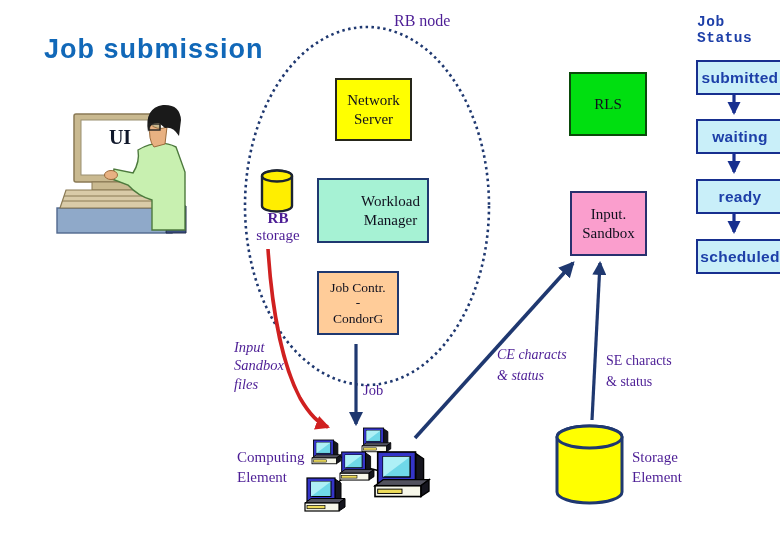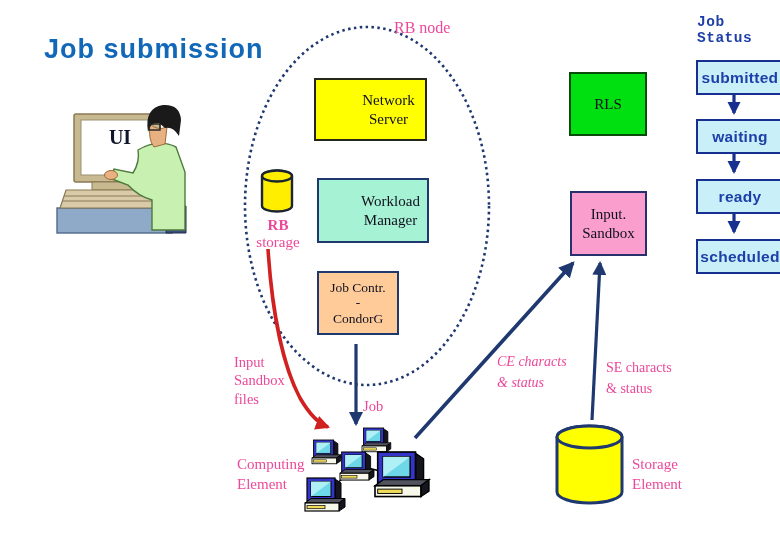--- a/index.html
+++ b/index.html
@@ -1,30 +1,30 @@
 <!DOCTYPE html>
 <html style="--title-blue: #1168b8; --line-navy: #1f3870; --red-arrow: #d02020; --status-navy: #1d3fa8; --status-border: #172f8f; --status-fill: #c9eff9; --network-server-fill: #ffff00; --workload-manager-fill: #a6f2d4; --job-controller-fill: #ffcc99; --rls-fill: #00df10; --inform-service-fill: #fa9ecd; --cylinder-yellow: #ffee00;"><head>
 <meta charset="utf-8">
 <style>
   html,body{margin:0;padding:0;background:#fff;}
   .canvas{position:relative;width:780px;height:540px;background:#ffffff;overflow:hidden;
           font-family:"Liberation Sans",sans-serif;}
   .abs{position:absolute;}
   svg{display:block;}
-  .serif{font-family:"Liberation Serif",serif;color:#ec4899;margin-top:7px;}
+  .serif{font-family:"Liberation Serif",serif;color:#4c1d95;}
   .title{left:44px;top:34px;font-size:27px;font-weight:bold;letter-spacing:1px;
          color:var(--title-blue);}
   .rb-node-label{left:394px;top:12px;font-size:16px;}
   .job-status-title{left:697px;top:14px;font-size:14.5px;font-weight:bold;
          color:var(--status-navy);letter-spacing:.5px;font-family:Liberation Mono, monospace;}
   .dbox{border:2.2px solid var(--line-navy);display:flex;flex-direction:column;
         align-items:center;justify-content:center;text-align:center;
         font-family:"Liberation Serif",serif;font-size:15px;line-height:1.22;color:#10101e;}
-  .ns{left:314px;top:78px;width:73px;height:59px;background:var(--network-server-fill);
-      border-color:#26261a;padding-left:36px;}
+  .ns{left:335px;top:78px;width:73px;height:59px;background:var(--network-server-fill);
+      border-color:#26261a;}
   .wm{left:317px;top:178px;width:73px;height:61px;background:var(--workload-manager-fill);padding-left:35px;}
   .jc{left:317px;top:271px;width:78px;height:60px;background:var(--job-controller-fill);
       font-size:13.5px;line-height:1.15;}
   .rls{left:569px;top:72px;width:74px;height:60px;background:var(--rls-fill);
       border-color:#0a4a0a;}
   .is{left:570px;top:191px;width:73px;height:61px;background:var(--inform-service-fill);
       border-color:#28306e;}
   .status-box{left:696px;width:84px;height:31px;background:var(--status-fill);
       border:2.4px solid var(--status-border);display:flex;align-items:center;justify-content:center;
       font-weight:bold;font-size:15.5px;color:var(--status-navy);letter-spacing:.3px;}
@@ -145,27 +145,27 @@
   </div>
 
   <div class="abs dbox is">
     <span>Input.</span>
     <span>Sandbox</span>
   </div>
 
   <div class="abs serif rb-lab1">RB</div>
   <div class="abs serif rb-lab2">storage</div>
 
-  <div class="abs serif lab" style="left:234px;top:346px;">
+  <div class="abs serif lab" style="left:234px;top:338px;font-style:italic;">
     <div>Input</div>
     <div>Sandbox</div>
     <div>files</div>
   </div>
 
-  <div class="abs serif lab" style="left:363px;top:390px;text-align:right;">Job</div>
+  <div class="abs serif lab" style="left:363px;top:381px;text-align:right;">Job</div>
 
   <div class="abs serif" style="left:497px;top:344px;font-size:14px;line-height:1.5;font-style:italic;">
     <div>CE characts</div>
     <div>&amp; status</div>
   </div>
 
   <div class="abs serif" style="left:606px;top:350px;font-size:14px;line-height:1.5;">
     <div>SE characts</div>
     <div>&amp; status</div>
   </div>

